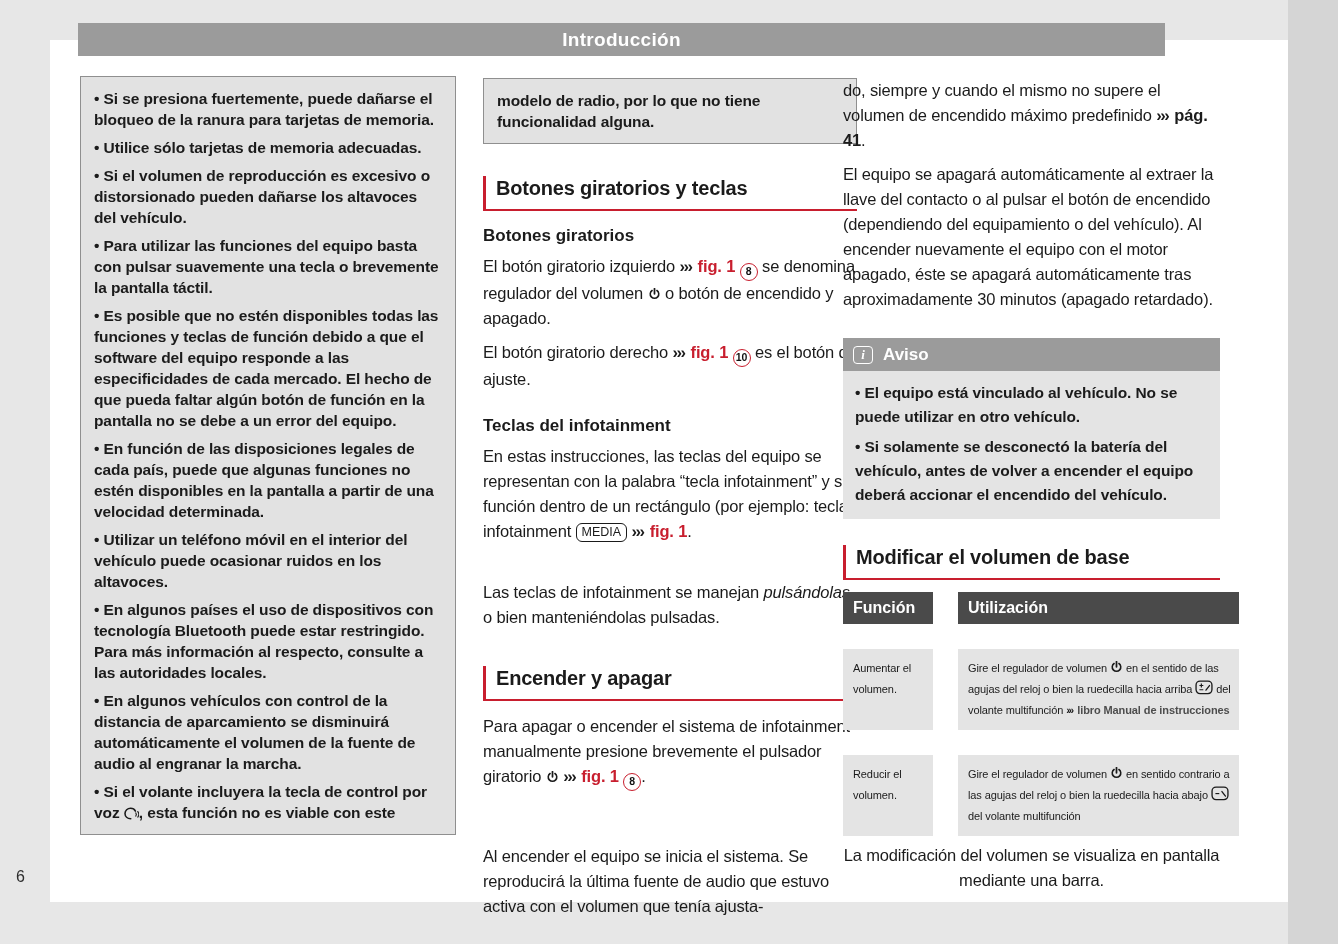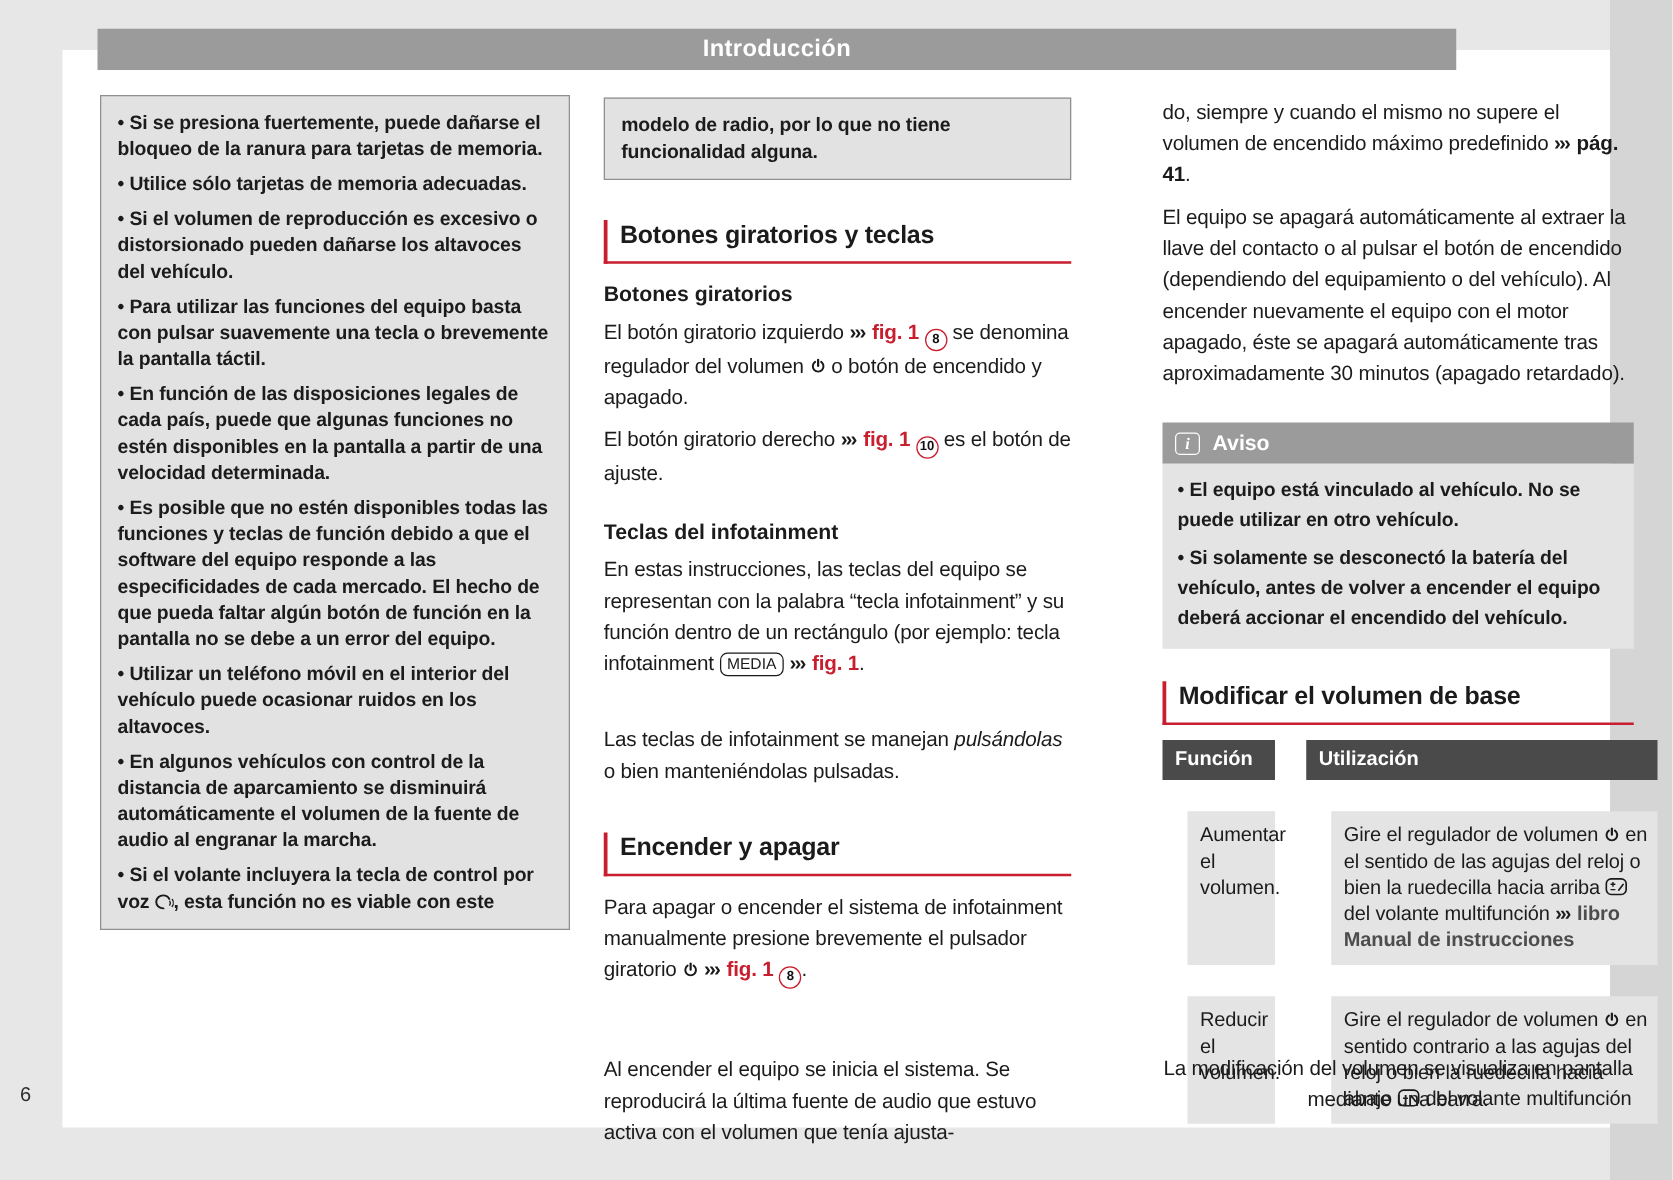--- a/index.html
+++ b/index.html
@@ -32,21 +32,21 @@
     background:var(--boxbg);
     border:1.5px solid var(--boxborder);
     padding:11px 13px;
   }
   .graybox p{font-weight:bold;font-size:15.5px;line-height:21px;letter-spacing:-0.1px;}
   .graybox p + p{margin-top:7px;}
 
   .col{position:absolute;top:0;}
   .col-left{left:80px;top:76px;width:376px;}
   .col-mid{left:483px;width:374px;height:944px;}
-  .col-right{left:930px;width:377px;height:828px;}
+  .col-right{left:843px;width:377px;height:828px;}
   .col .abs{position:absolute;left:0;width:100%;}
 
   .section-heading{
     border-left:3px solid var(--red);
     border-bottom:2px solid var(--red);
     padding:1px 0 9px 10px;
     font-size:20px;font-weight:bold;letter-spacing:-0.2px;
   }
   .subheading{font-size:17px;font-weight:bold;}
   .body-p{font-size:16.5px;line-height:25px;letter-spacing:-0.15px;}
@@ -85,42 +85,43 @@
   .aviso-body p{font-weight:bold;font-size:15.5px;line-height:24px;letter-spacing:-0.1px;}
   .aviso-body p + p{margin-top:6px;}
 
   
   .vol-table{display:grid;grid-template-columns:90px 281px;column-gap:6px;row-gap:5px;gap:25px;}
   .vol-th{
     background:var(--thdark);color:#fff;font-weight:bold;font-size:16px;
     padding:7px 10px;
   }
   .vol-td{
-    background:var(--cellbg);font-size:16px;line-height:21px;
-    padding:9px 8px 9px 10px;letter-spacing:-0.1px;margin-left:20px;
+    background:var(--cellbg);font-size:11px;line-height:21px;
+    padding:9px 8px 9px 10px;letter-spacing:-0.1px;
   }
 </style>
 </head>
 <body>
 
 <div class="right-band"></div>
 <div class="page"></div>
 
 <div class="header-bar">
   <span>Introducción</span>
 </div>
 
 <div class="col col-left graybox">
   <p><span class="seg-t">•  Si se presiona fuertemente, puede dañarse el bloqueo de la ranura para tarjetas de memoria.</span></p>
   <p><span class="seg-t">•  Utilice sólo tarjetas de memoria adecuadas.</span></p>
   <p><span class="seg-t">•  Si el volumen de reproducción es excesivo o distorsionado pueden dañarse los altavoces del vehículo.</span></p>
   <p><span class="seg-t">•  Para utilizar las funciones del equipo basta con pulsar suavemente una tecla o brevemente la pantalla táctil.</span></p>
+  <p><span class="seg-t">•  Es posible que no estén disponibles todas las funciones y teclas de función debido a que el software del equipo responde a las especificidades de cada mercado. El hecho de que pueda faltar algún botón de función en la pantalla no se debe a un error del equipo.</span></p>
   <p><span class="seg-t">•  En función de las disposiciones legales de cada país, puede que algunas funciones no estén disponibles en la pantalla a partir de una velocidad determinada.</span></p>
-  <p><span class="seg-t">•  Es posible que no estén disponibles todas las funciones y teclas de función debido a que el software del equipo responde a las especificidades de cada mercado. El hecho de que pueda faltar algún botón de función en la pantalla no se debe a un error del equipo.</span></p>
   <p><span class="seg-t">•  Utilizar un teléfono móvil en el interior del vehículo puede ocasionar ruidos en los altavoces.</span></p>
+  <p><span class="seg-t">•  En algunos países el uso de dispositivos con tecnología Bluetooth puede estar restringido. Para más información al respecto, consulte a las autoridades locales.</span></p>
   <p><span class="seg-t">•  En algunos vehículos con control de la distancia de aparcamiento se disminuirá automáticamente el volumen de la fuente de audio al engranar la marcha.</span></p>
   <p><span class="seg-t">•  Si el volante incluyera la tecla de control por voz </span><span class="seg-voice"><svg width="15" height="13" viewBox="0 0 16 14">
           <path d="M7.2 12.6 C3.6 12.6 1 10.2 1 7 C1 3.8 3.7 1.4 7 1.4 C9.4 1.4 11.3 2.6 12.2 4.4" fill="none" stroke="#1a1a1a" stroke-width="1.7" stroke-linecap="round"></path>
           <path d="M12.6 6.4 a2.8 2.8 0 0 1 0 3.4" fill="none" stroke="#1a1a1a" stroke-width="1.2" stroke-linecap="round"></path>
           <path d="M14.8 4.9 a5 5 0 0 1 0 6" fill="none" stroke="#1a1a1a" stroke-width="1.2" stroke-linecap="round"></path>
         </svg></span><span class="seg-t">, esta función no es viable con este</span></p>
 </div>
 
 <div class="col col-mid">
   <div class="abs graybox" style="top:78px;">

